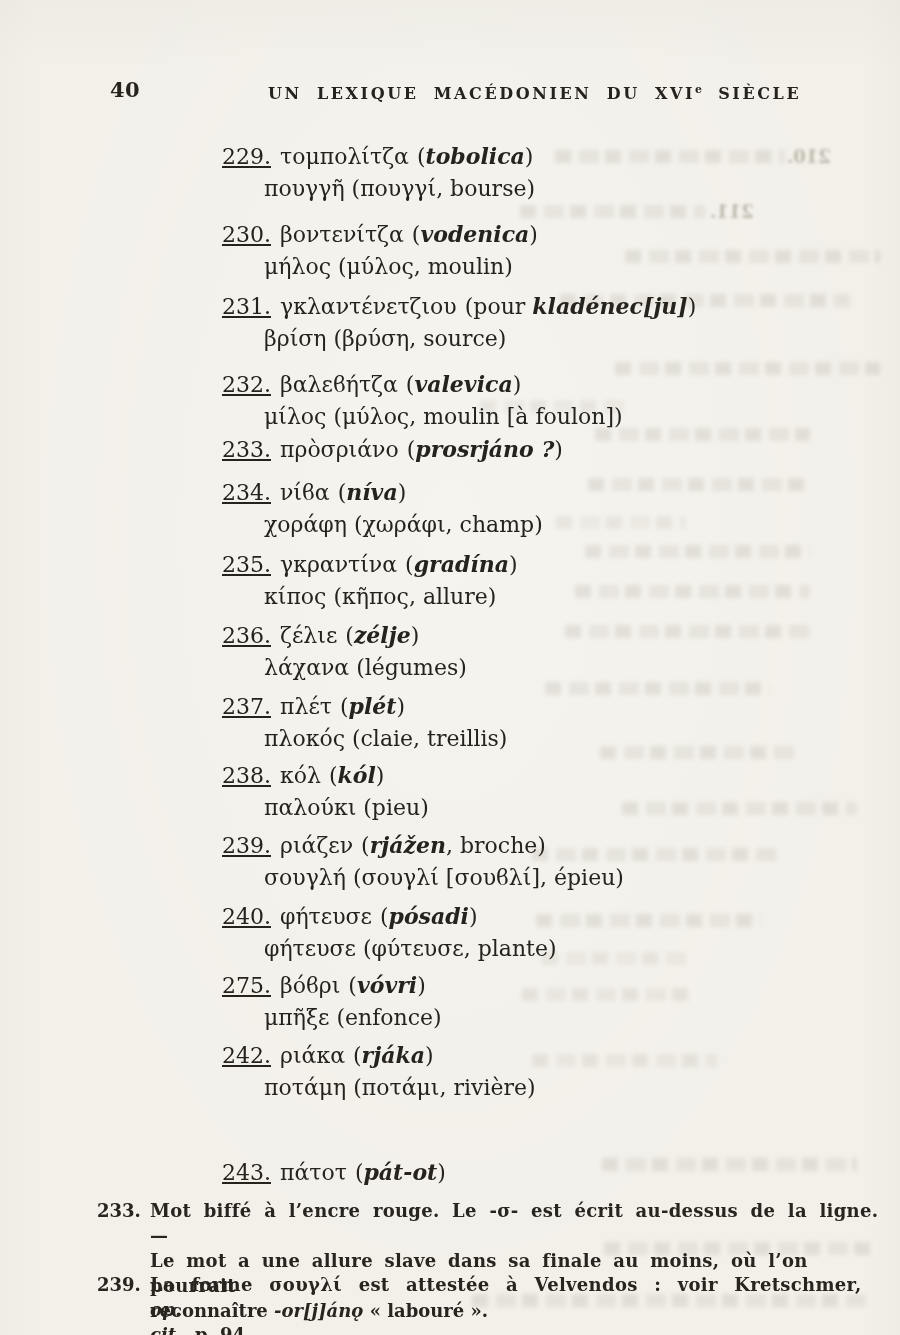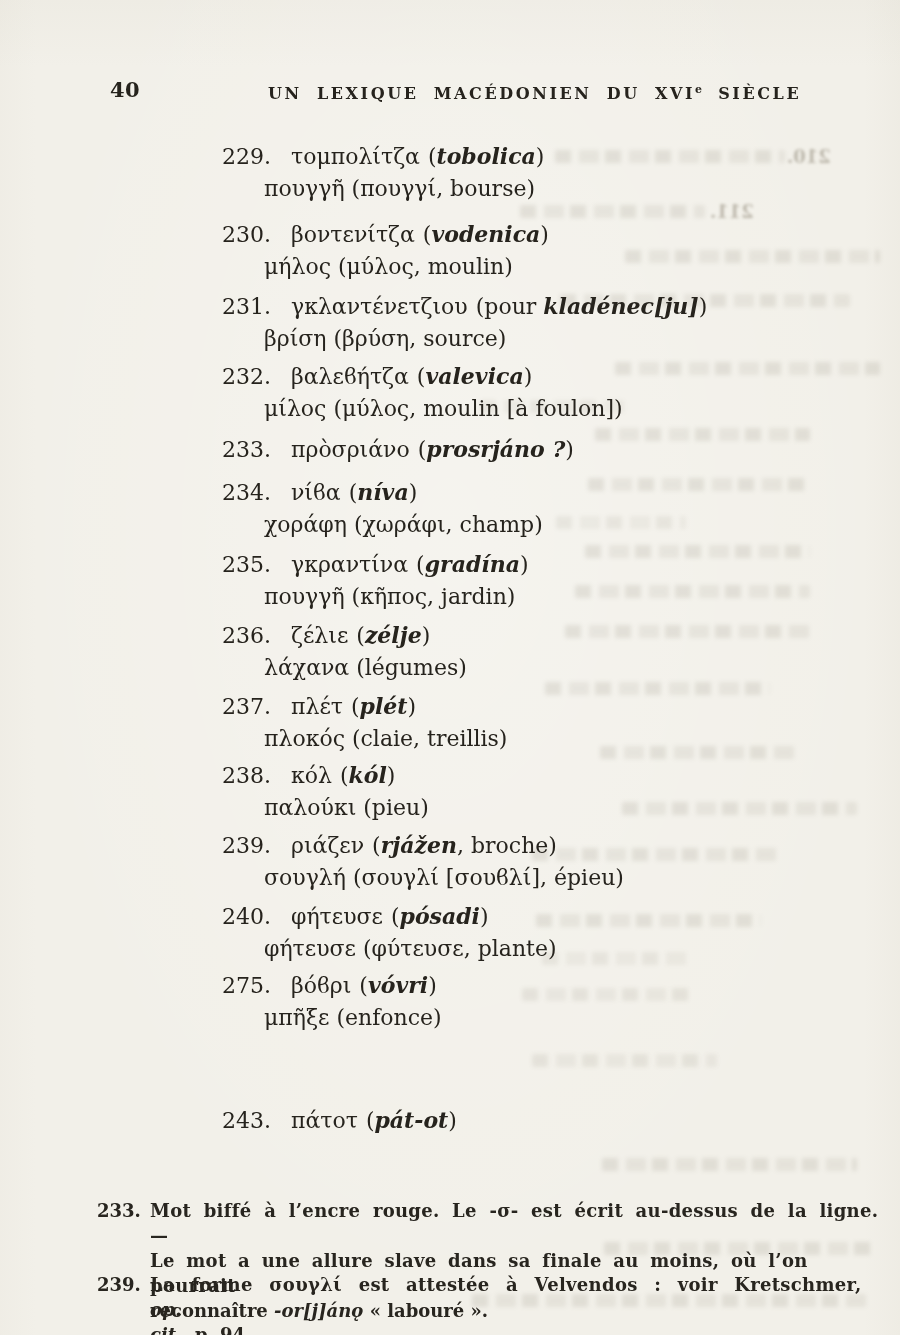--- a/index.html
+++ b/index.html
@@ -12,21 +12,21 @@
       linear-gradient(90deg, rgba(205,200,185,.08), rgba(205,200,185,0) 4%, rgba(205,200,185,0) 96%, rgba(205,200,185,.10));
     font-family:"DejaVu Serif","Liberation Serif",serif;
     color:#26231d;overflow:hidden;
   }
   
   .pagenum{position:absolute;left:110px;top:77px;font-size:21px;font-weight:bold;letter-spacing:.5px;}
   .header-title{position:absolute;left:268px;top:83px;font-size:16px;font-weight:bold;letter-spacing:2.6px;word-spacing:7px;white-space:nowrap;}
   .header-title .sup{font-size:11px;vertical-align:super;letter-spacing:1px;}
   
   .entry{position:absolute;left:222px;font-size:22px;line-height:32px;white-space:nowrap;}
-  .entry .num{margin-right:20px;}
+  .entry .num{margin-right:9px;text-decoration:underline;}
   .entry .translit{font-style:italic;font-weight:bold;}
   .entry .pre{margin-left:8px;}
   .entry .l2{margin-left:42px;}
   
   .fn{position:absolute;left:97px;width:800px;font-size:18px;line-height:25px;font-weight:bold;color:#28251f;}
   .fn .num{position:absolute;left:0;top:0;}
   .fn .lines{margin-left:53px;}
   .fn .it{font-style:italic;}
   .ws-a{word-spacing:6px;letter-spacing:.3px;}
   .ws-b{word-spacing:5px;letter-spacing:.3px;}
@@ -87,37 +87,37 @@
   <div class="entry" style="top:218px">
     <div class="l1"><span class="num">230.</span><span class="greek">βοντενίτζα</span><span class="pre">(</span><span class="translit">vodenica</span><span class="post">)</span></div>
     <div class="l2">μήλος (μύλος, moulin)</div>
   </div>
 
   <div class="entry" style="top:290px">
     <div class="l1"><span class="num">231.</span><span class="greek">γκλαντένετζιου</span><span class="pre">(pour </span><span class="translit">kladénec[ju]</span><span class="post">)</span></div>
     <div class="l2">βρίση (βρύση, source)</div>
   </div>
 
-  <div class="entry" style="top:360px">
+  <div class="entry" style="top:368px">
     <div class="l1"><span class="num">232.</span><span class="greek">βαλεϐήτζα</span><span class="pre">(</span><span class="translit">valevica</span><span class="post">)</span></div>
     <div class="l2">μίλος (μύλος, moulin [à foulon])</div>
   </div>
 
   <div class="entry" style="top:433px">
     <div class="l1"><span class="num">233.</span><span class="greek">πρὸσριάνο</span><span class="pre">(</span><span class="translit">prosrjáno ?</span><span class="post">)</span></div>
   </div>
 
   <div class="entry" style="top:476px">
     <div class="l1"><span class="num">234.</span><span class="greek">νίϐα</span><span class="pre">(</span><span class="translit">níva</span><span class="post">)</span></div>
     <div class="l2">χοράφη (χωράφι, champ)</div>
   </div>
 
   <div class="entry" style="top:548px">
     <div class="l1"><span class="num">235.</span><span class="greek">γκραντίνα</span><span class="pre">(</span><span class="translit">gradína</span><span class="post">)</span></div>
-    <div class="l2">πουγγῆ (κῆπος, jardin)</div>
+    <div class="l2">κίπος (κῆπος, allure)</div>
   </div>
 
   <div class="entry" style="top:619px">
     <div class="l1"><span class="num">236.</span><span class="greek">ζέλιε</span><span class="pre">(</span><span class="translit">zélje</span><span class="post">)</span></div>
     <div class="l2">λάχανα (légumes)</div>
   </div>
 
   <div class="entry" style="top:690px">
     <div class="l1"><span class="num">237.</span><span class="greek">πλέτ</span><span class="pre">(</span><span class="translit">plét</span><span class="post">)</span></div>
     <div class="l2">πλοκός (claie, treillis)</div>
@@ -136,22 +136,26 @@
   <div class="entry" style="top:900px">
     <div class="l1"><span class="num">240.</span><span class="greek">φήτευσε</span><span class="pre">(</span><span class="translit">pósadi</span><span class="post">)</span></div>
     <div class="l2">φήτευσε (φύτευσε, plante)</div>
   </div>
 
   <div class="entry" style="top:969px">
     <div class="l1"><span class="num">275.</span><span class="greek">βόϐρι</span><span class="pre">(</span><span class="translit">vóvri</span><span class="post">)</span></div>
     <div class="l2">μπῆξε (enfonce)</div>
   </div>
 
+  <div class="entry" style="top:1039px">
+    <div class="l1"><span class="num">242.</span><span class="greek">ριάκα</span><span class="pre">(</span><span class="translit">rjáka</span><span class="post">)</span></div>
+    <div class="l2">ποτάμη (ποτάμι, rivière)</div>
+  </div>
 
-  <div class="entry" style="top:1104px">
+  <div class="entry" style="top:1156px">
     <div class="l1"><span class="num">243.</span><span class="greek">πάτοτ</span><span class="pre">(</span><span class="translit">pát-ot</span><span class="post">)</span></div>
   </div>
 
   <div class="fn" style="top:1198px">
     <span class="num">233.</span>
     <div class="lines">
       <div class="ws-a">Mot biffé à l’encre rouge. Le -σ- est écrit au-dessus de la ligne. —</div>
       <div class="ws-b">Le mot a une allure slave dans sa finale au moins, où l’on pourrait</div>
       <div><span>reconnaître </span><span class="it">-or[j]ánǫ</span><span> « labouré ».</span></div>
     </div>

